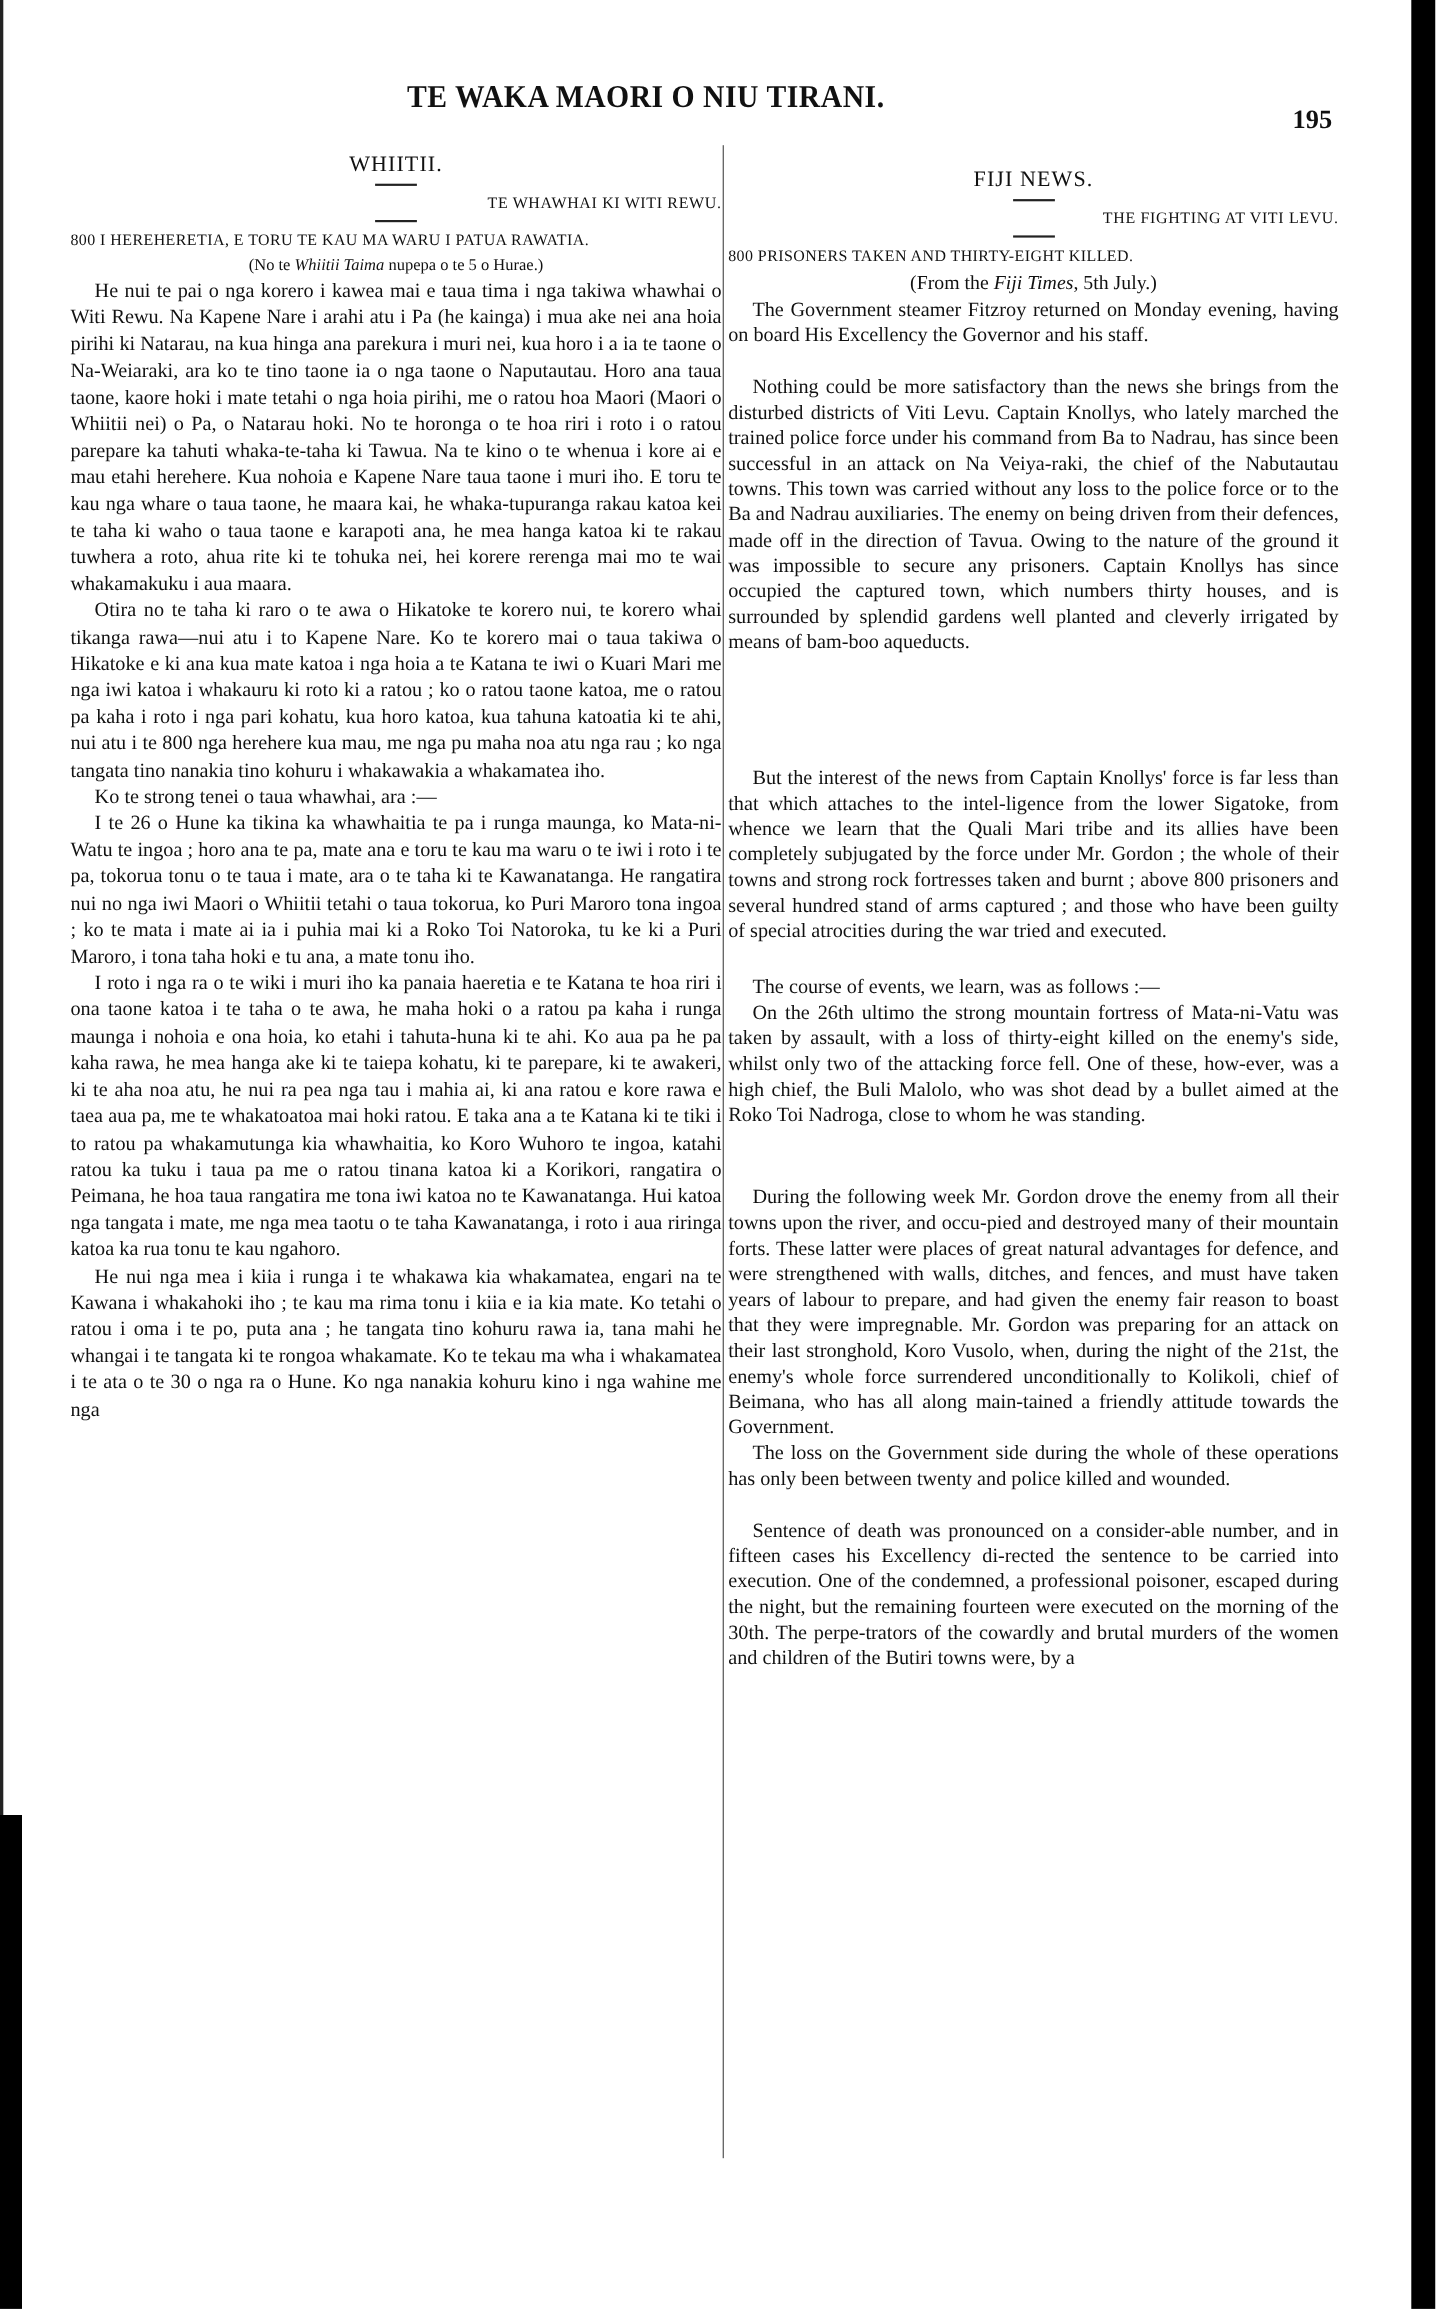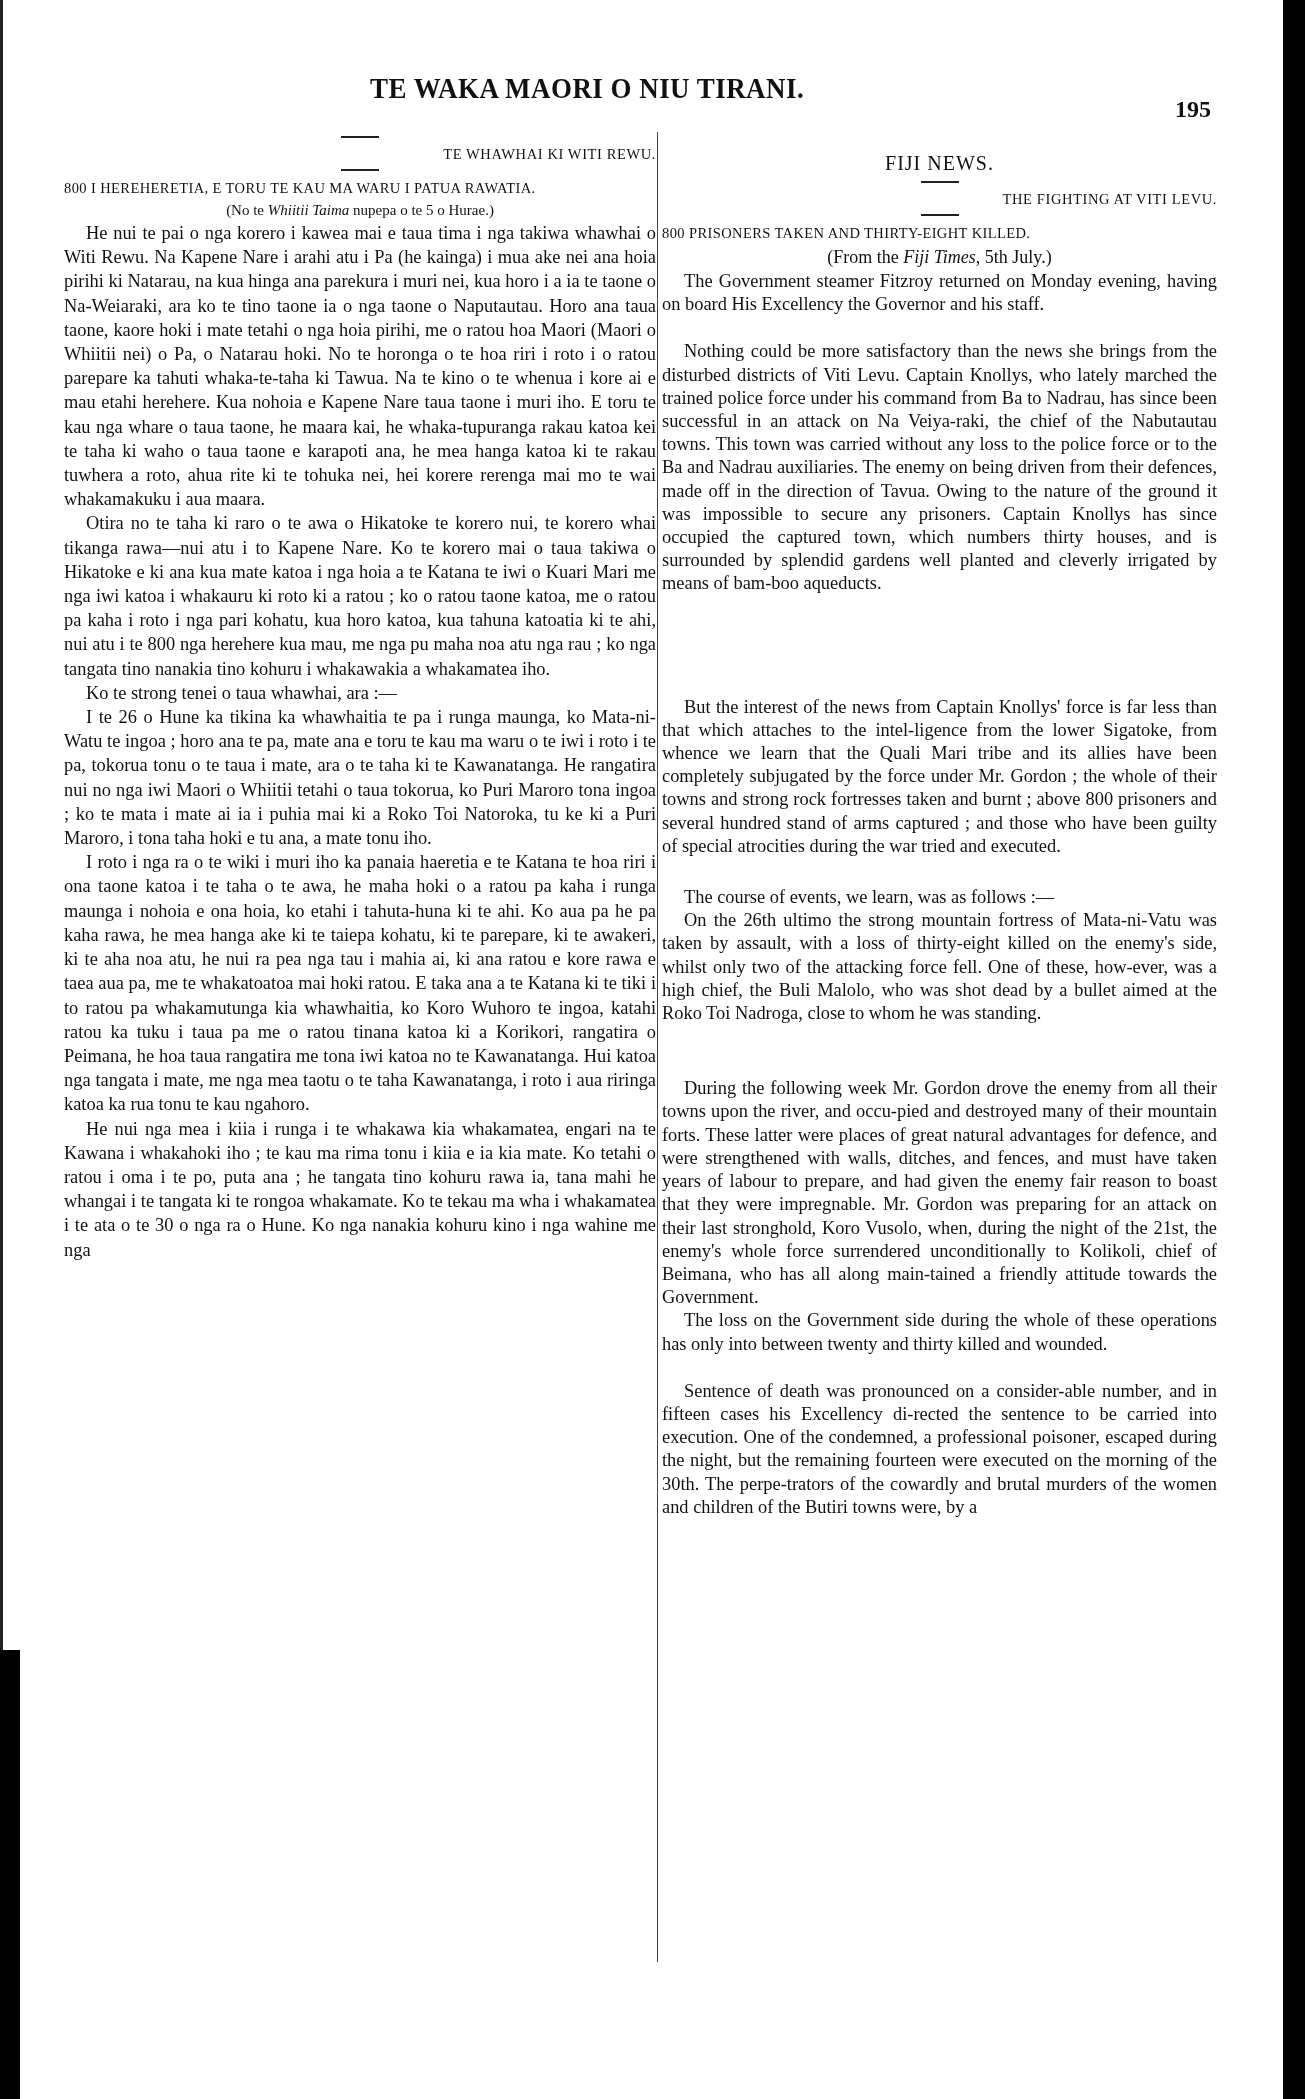--- a/index.html
+++ b/index.html
@@ -44,20 +44,21 @@
 <div class="edge-left"></div>
 <div class="edge-left-bottom"></div>
 <div class="edge-right"></div>
 
 <div class="masthead">TE WAKA MAORI O NIU TIRANI.</div>
 <div class="page-num">195</div>
 
 <div class="rule"></div>
 
 <div class="col col-left">
+  <div class="sect">WHIITII.</div>
   <div class="dash"></div>
   <div class="sub">TE WHAWHAI KI WITI REWU.</div>
   <div class="dash"></div>
   <div class="sub2">800 I HEREHERETIA, E TORU TE KAU MA WARU I PATUA RAWATIA.</div>
   <div class="src"><span>(No te </span><i>Whiitii Taima</i><span> nupepa o te 5 o Hurae.)</span></div>
   <p>He nui te pai o nga korero i kawea mai e taua tima i nga takiwa whawhai o Witi Rewu. Na Kapene Nare i arahi atu i Pa (he kainga) i mua ake nei ana hoia pirihi ki Natarau, na kua hinga ana parekura i muri nei, kua horo i a ia te taone o Na-Weiaraki, ara ko te tino taone ia o nga taone o Naputautau. Horo ana taua taone, kaore hoki i mate tetahi o nga hoia pirihi, me o ratou hoa Maori (Maori o Whiitii nei) o Pa, o Natarau hoki. No te horonga o te hoa riri i roto i o ratou parepare ka tahuti whaka-te-taha ki Tawua. Na te kino o te whenua i kore ai e mau etahi herehere. Kua nohoia e Kapene Nare taua taone i muri iho. E toru te kau nga whare o taua taone, he maara kai, he whaka-tupuranga rakau katoa kei te taha ki waho o taua taone e karapoti ana, he mea hanga katoa ki te rakau tuwhera a roto, ahua rite ki te tohuka nei, hei korere rerenga mai mo te wai whakamakuku i aua maara.</p>
   <p>Otira no te taha ki raro o te awa o Hikatoke te korero nui, te korero whai tikanga rawa—nui atu i to Kapene Nare. Ko te korero mai o taua takiwa o Hikatoke e ki ana kua mate katoa i nga hoia a te Katana te iwi o Kuari Mari me nga iwi katoa i whakauru ki roto ki a ratou ; ko o ratou taone katoa, me o ratou pa kaha i roto i nga pari kohatu, kua horo katoa, kua tahuna katoatia ki te ahi, nui atu i te 800 nga herehere kua mau, me nga pu maha noa atu nga rau ; ko nga tangata tino nanakia tino kohuru i whakawakia a whakamatea iho.</p>
   <p>Ko te strong tenei o taua whawhai, ara :—</p>
   <p>I te 26 o Hune ka tikina ka whawhaitia te pa i runga maunga, ko Mata-ni-Watu te ingoa ; horo ana te pa, mate ana e toru te kau ma waru o te iwi i roto i te pa, tokorua tonu o te taua i mate, ara o te taha ki te Kawanatanga. He rangatira nui no nga iwi Maori o Whiitii tetahi o taua tokorua, ko Puri Maroro tona ingoa ; ko te mata i mate ai ia i puhia mai ki a Roko Toi Natoroka, tu ke ki a Puri Maroro, i tona taha hoki e tu ana, a mate tonu iho.</p>
   <p>I roto i nga ra o te wiki i muri iho ka panaia haeretia e te Katana te hoa riri i ona taone katoa i te taha o te awa, he maha hoki o a ratou pa kaha i runga maunga i nohoia e ona hoia, ko etahi i tahuta-huna ki te ahi. Ko aua pa he pa kaha rawa, he mea hanga ake ki te taiepa kohatu, ki te parepare, ki te awakeri, ki te aha noa atu, he nui ra pea nga tau i mahia ai, ki ana ratou e kore rawa e taea aua pa, me te whakatoatoa mai hoki ratou. E taka ana a te Katana ki te tiki i to ratou pa whakamutunga kia whawhaitia, ko Koro Wuhoro te ingoa, katahi ratou ka tuku i taua pa me o ratou tinana katoa ki a Korikori, rangatira o Peimana, he hoa taua rangatira me tona iwi katoa no te Kawanatanga. Hui katoa nga tangata i mate, me nga mea taotu o te taha Kawanatanga, i roto i aua riringa katoa ka rua tonu te kau ngahoro.</p>
@@ -74,16 +75,16 @@
   <p>The Government steamer Fitzroy returned on Monday evening, having on board His Excellency the Governor and his staff.</p>
   <div class="gap-s"></div>
   <p>Nothing could be more satisfactory than the news she brings from the disturbed districts of Viti Levu. Captain Knollys, who lately marched the trained police force under his command from Ba to Nadrau, has since been successful in an attack on Na Veiya-raki, the chief of the Nabutautau towns. This town was carried without any loss to the police force or to the Ba and Nadrau auxiliaries. The enemy on being driven from their defences, made off in the direction of Tavua. Owing to the nature of the ground it was impossible to secure any prisoners. Captain Knollys has since occupied the captured town, which numbers thirty houses, and is surrounded by splendid gardens well planted and cleverly irrigated by means of bam-boo aqueducts.</p>
   <div class="gap-m"></div>
   <p>But the interest of the news from Captain Knollys' force is far less than that which attaches to the intel-ligence from the lower Sigatoke, from whence we learn that the Quali Mari tribe and its allies have been completely subjugated by the force under Mr. Gordon ; the whole of their towns and strong rock fortresses taken and burnt ; above 800 prisoners and several hundred stand of arms captured ; and those who have been guilty of special atrocities during the war tried and executed.</p>
   <div class="gap-y"></div>
   <p>The course of events, we learn, was as follows :—</p>
   <p>On the 26th ultimo the strong mountain fortress of Mata-ni-Vatu was taken by assault, with a loss of thirty-eight killed on the enemy's side, whilst only two of the attacking force fell. One of these, how-ever, was a high chief, the Buli Malolo, who was shot dead by a bullet aimed at the Roko Toi Nadroga, close to whom he was standing.</p>
   <div class="gap-x"></div>
   <p>During the following week Mr. Gordon drove the enemy from all their towns upon the river, and occu-pied and destroyed many of their mountain forts. These latter were places of great natural advantages for defence, and were strengthened with walls, ditches, and fences, and must have taken years of labour to prepare, and had given the enemy fair reason to boast that they were impregnable. Mr. Gordon was preparing for an attack on their last stronghold, Koro Vusolo, when, during the night of the 21st, the enemy's whole force surrendered unconditionally to Kolikoli, chief of Beimana, who has all along main-tained a friendly attitude towards the Government.</p>
-  <p>The loss on the Government side during the whole of these operations has only into between twenty and thirty killed and wounded.</p>
+  <p>The loss on the Government side during the whole of these operations has only been between twenty and police killed and wounded.</p>
   <div class="gap-s"></div>
   <p>Sentence of death was pronounced on a consider-able number, and in fifteen cases his Excellency di-rected the sentence to be carried into execution. One of the condemned, a professional poisoner, escaped during the night, but the remaining fourteen were executed on the morning of the 30th. The perpe-trators of the cowardly and brutal murders of the women and children of the Butiri towns were, by a</p>
 </div>
 
 </body></html>

